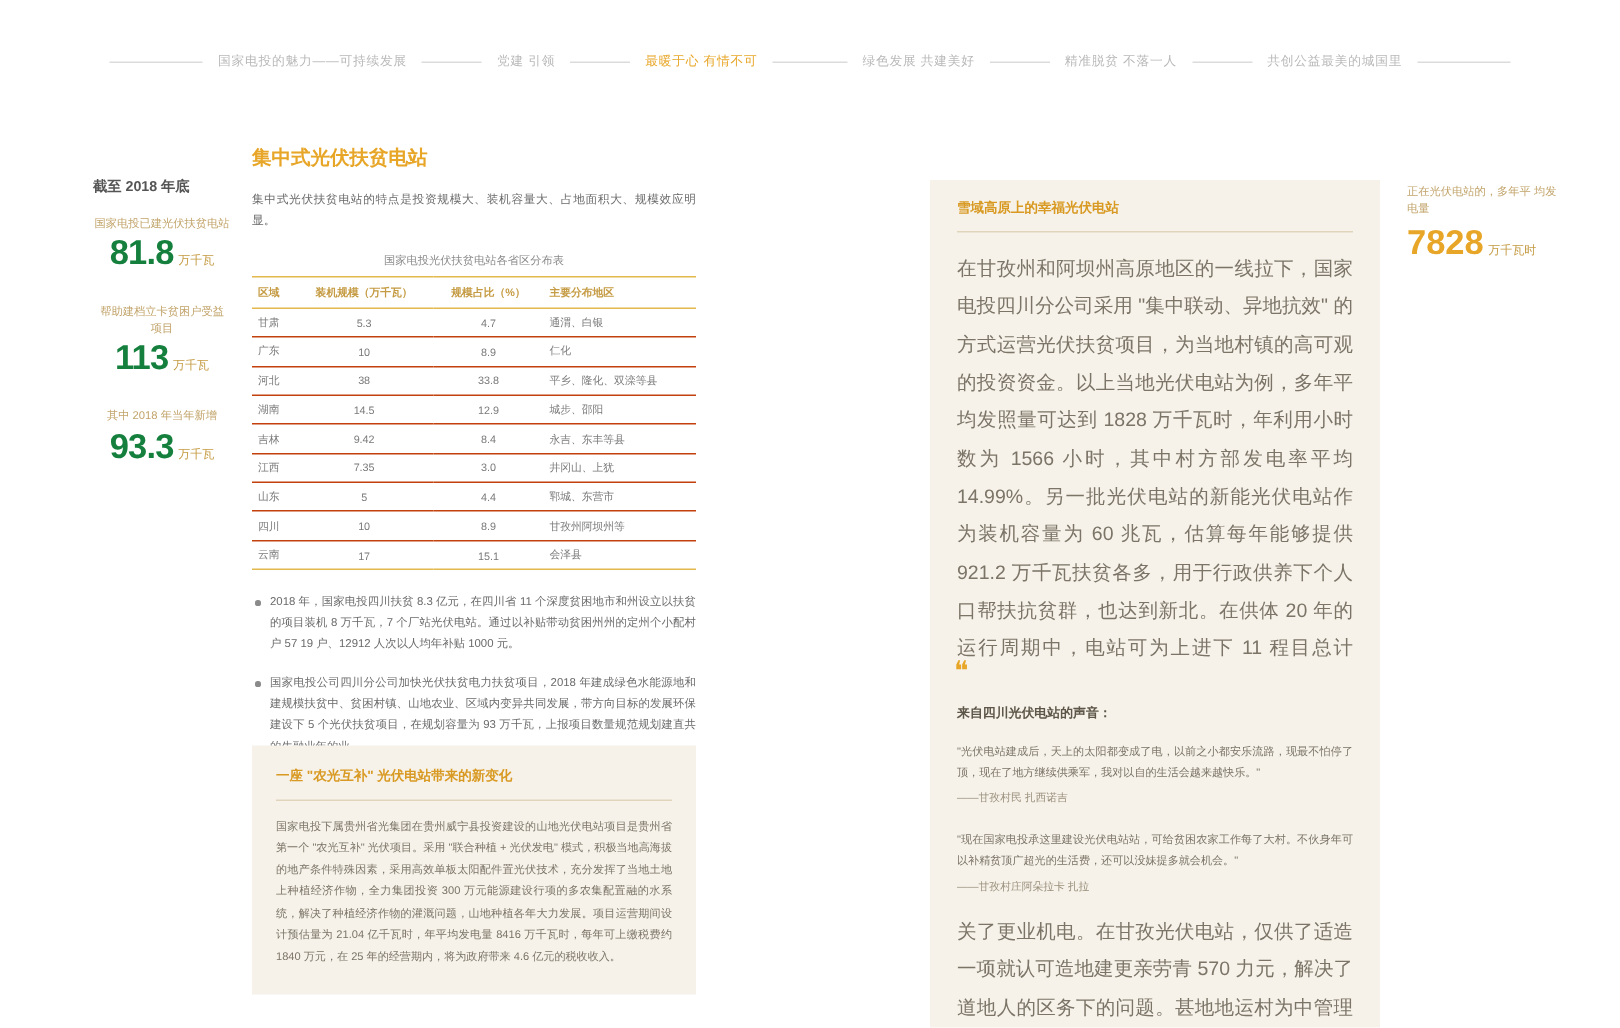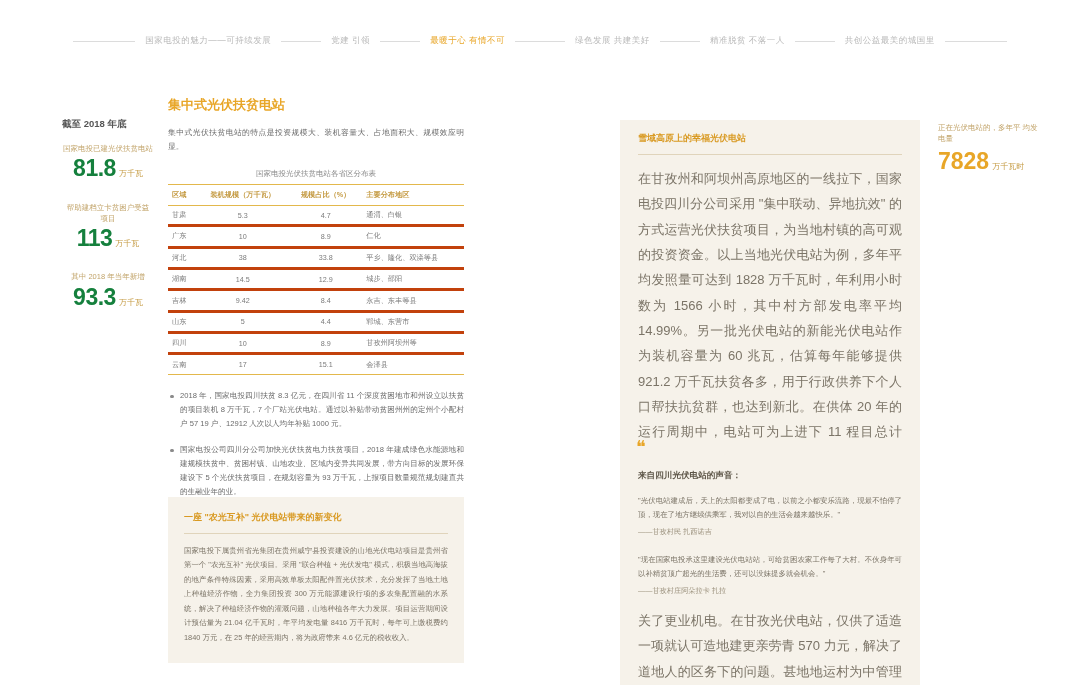--- a/index.html
+++ b/index.html
@@ -121,21 +121,21 @@
     font-weight: bold;
     padding: 5px 4px;
     border-top: 1.2px solid #e3b84c;
     border-bottom: 1px solid #e3b84c;
     text-align: left;
     white-space: nowrap;
   }
   table.data td {
     color: #7a7a7a;
     padding: 4.2px 4px;
-    border-bottom: 3px solid #c2410c;
+    border-bottom: 1px solid #c2410c;
     white-space: nowrap;
   }
   table.data tr:last-child td {
     border-bottom: 1.2px solid #e3b84c;
   }
   table.data th.c2, table.data td.c2,
   table.data th.c3, table.data td.c3 { text-align: center; }
 
   ul.bullets {
     margin: 14px 0 0 0;
@@ -355,20 +355,26 @@
           <td class="c3">12.9</td>
           <td class="c4">城步、邵阳</td>
         </tr>
         <tr>
           <td class="c1">吉林</td>
           <td class="c2">9.42</td>
           <td class="c3">8.4</td>
           <td class="c4">永吉、东丰等县</td>
         </tr>
         <tr>
+          <td class="c1">江西</td>
+          <td class="c2">7.35</td>
+          <td class="c3">3.0</td>
+          <td class="c4">井冈山、上犹</td>
+        </tr>
+        <tr>
           <td class="c1">山东</td>
           <td class="c2">5</td>
           <td class="c3">4.4</td>
           <td class="c4">郓城、东营市</td>
         </tr>
         <tr>
           <td class="c1">四川</td>
           <td class="c2">10</td>
           <td class="c3">8.9</td>
           <td class="c4">甘孜州阿坝州等</td>

